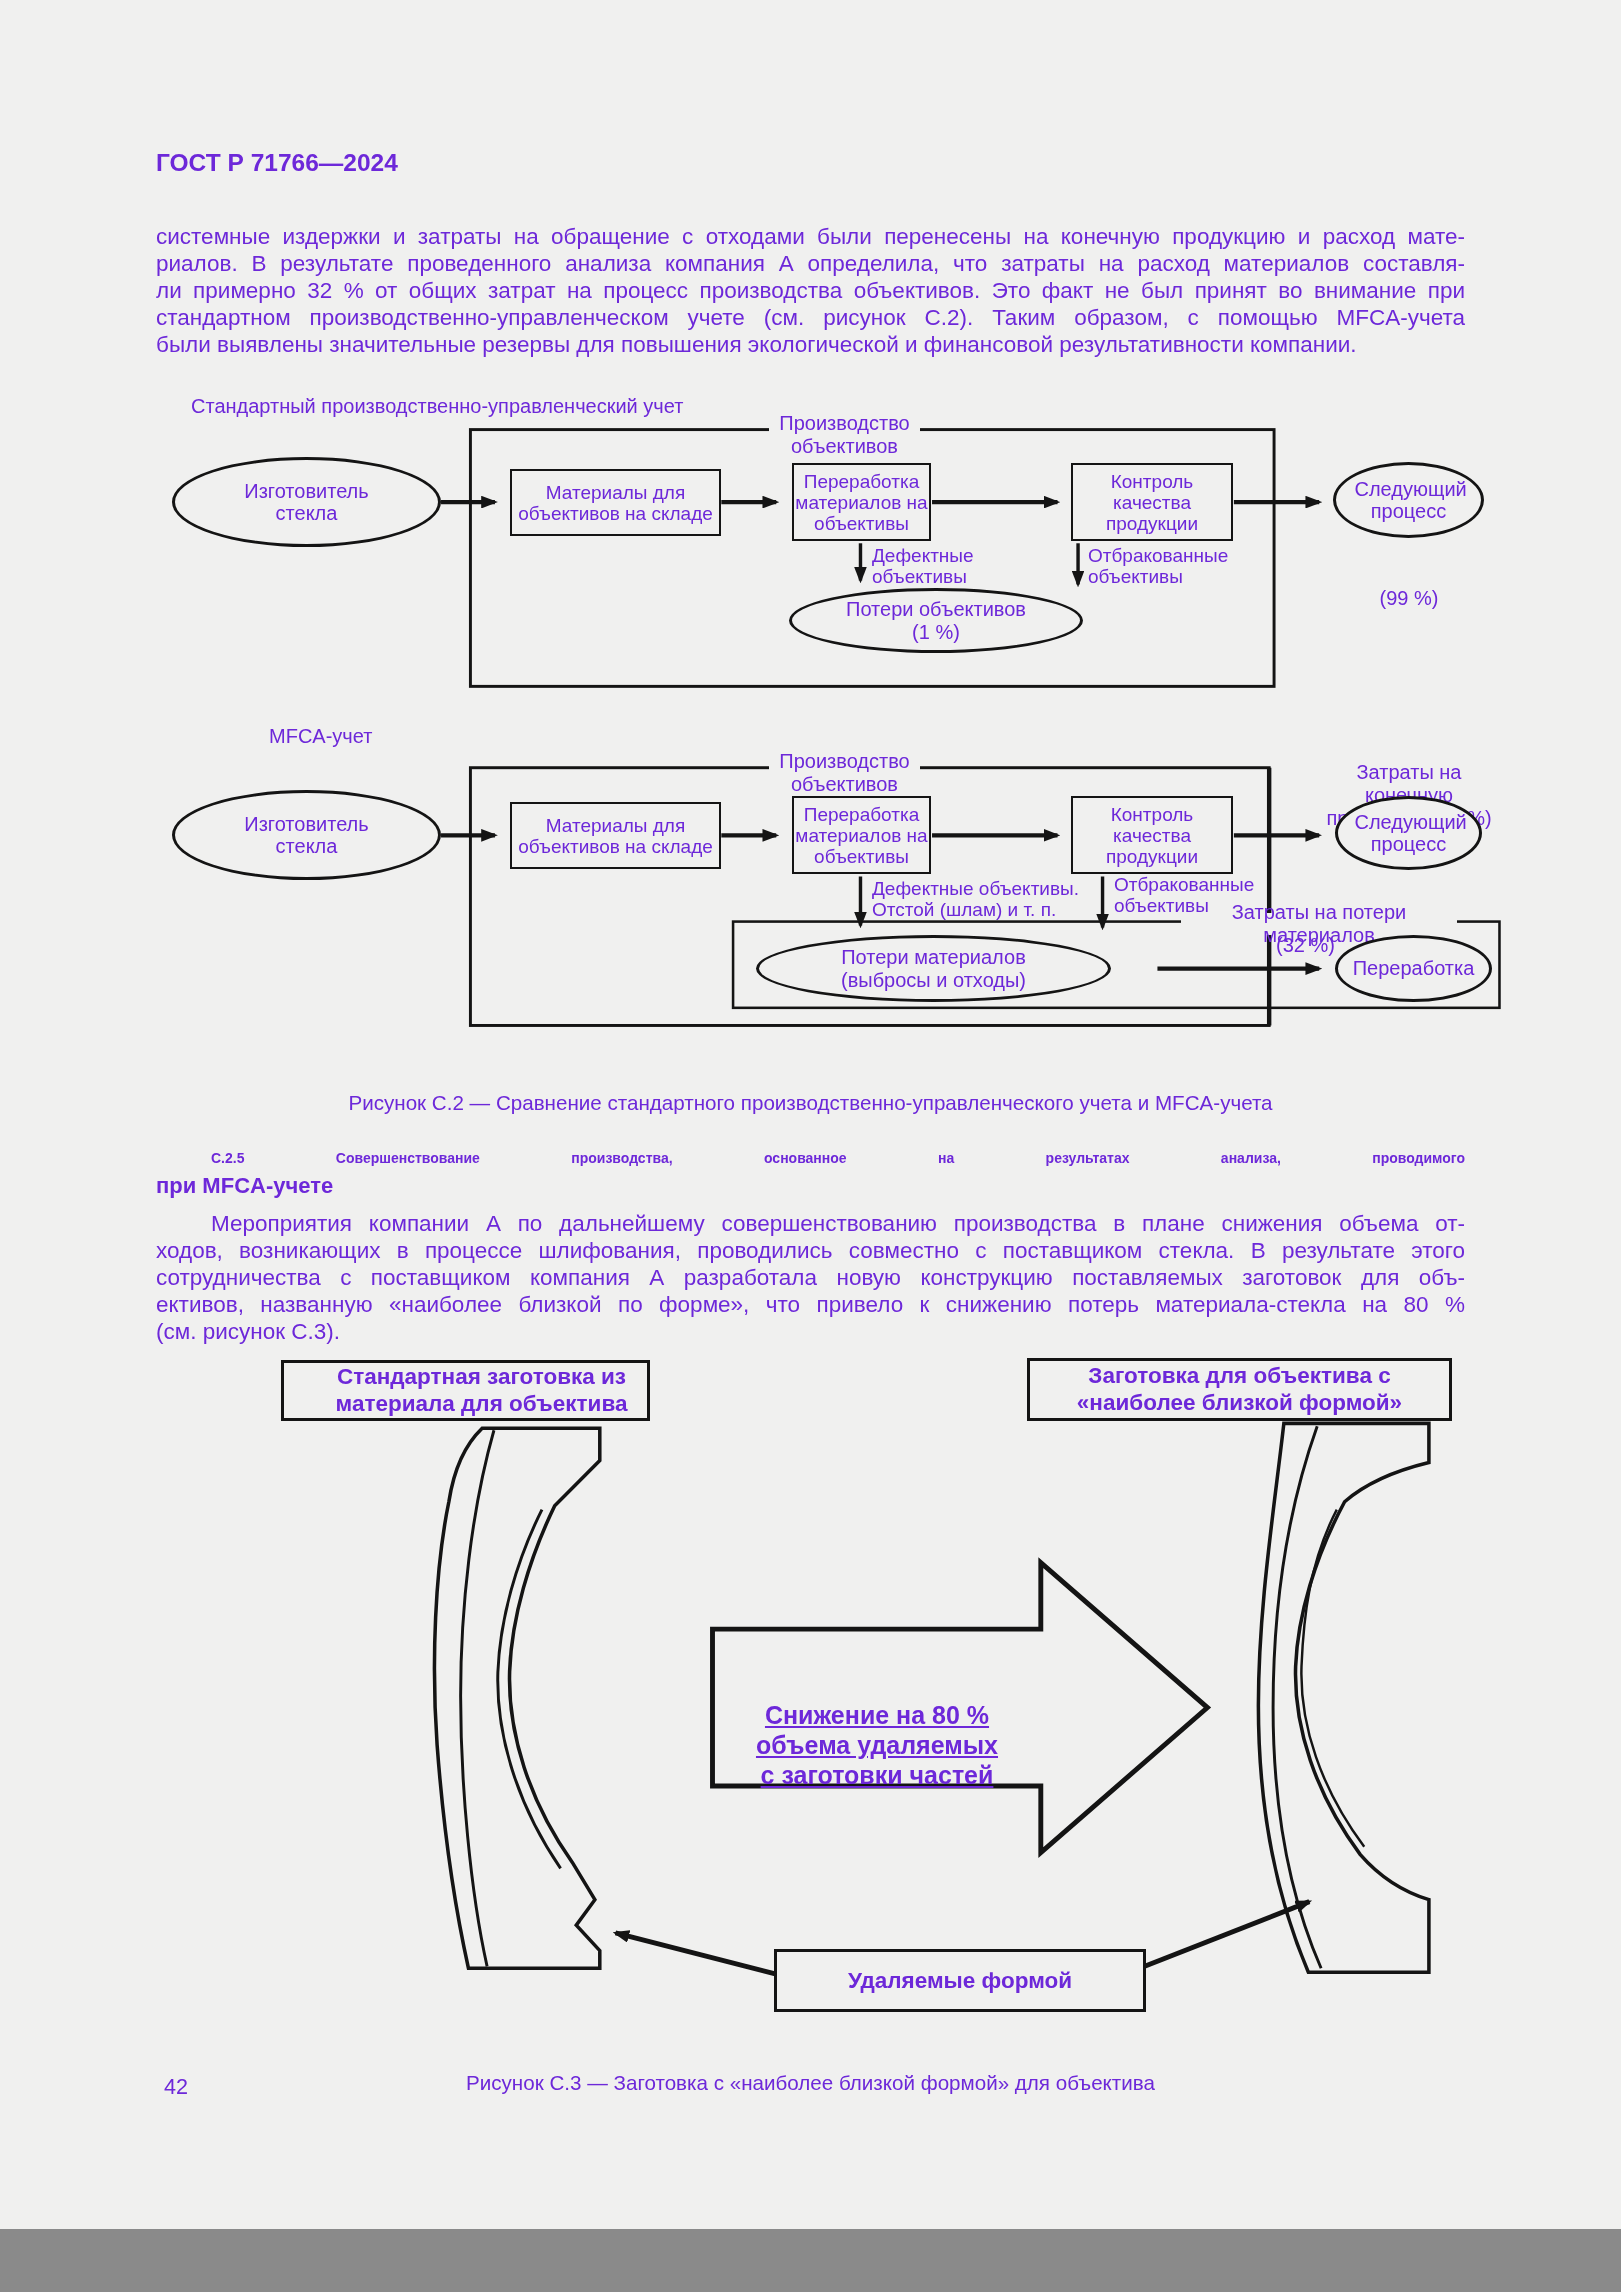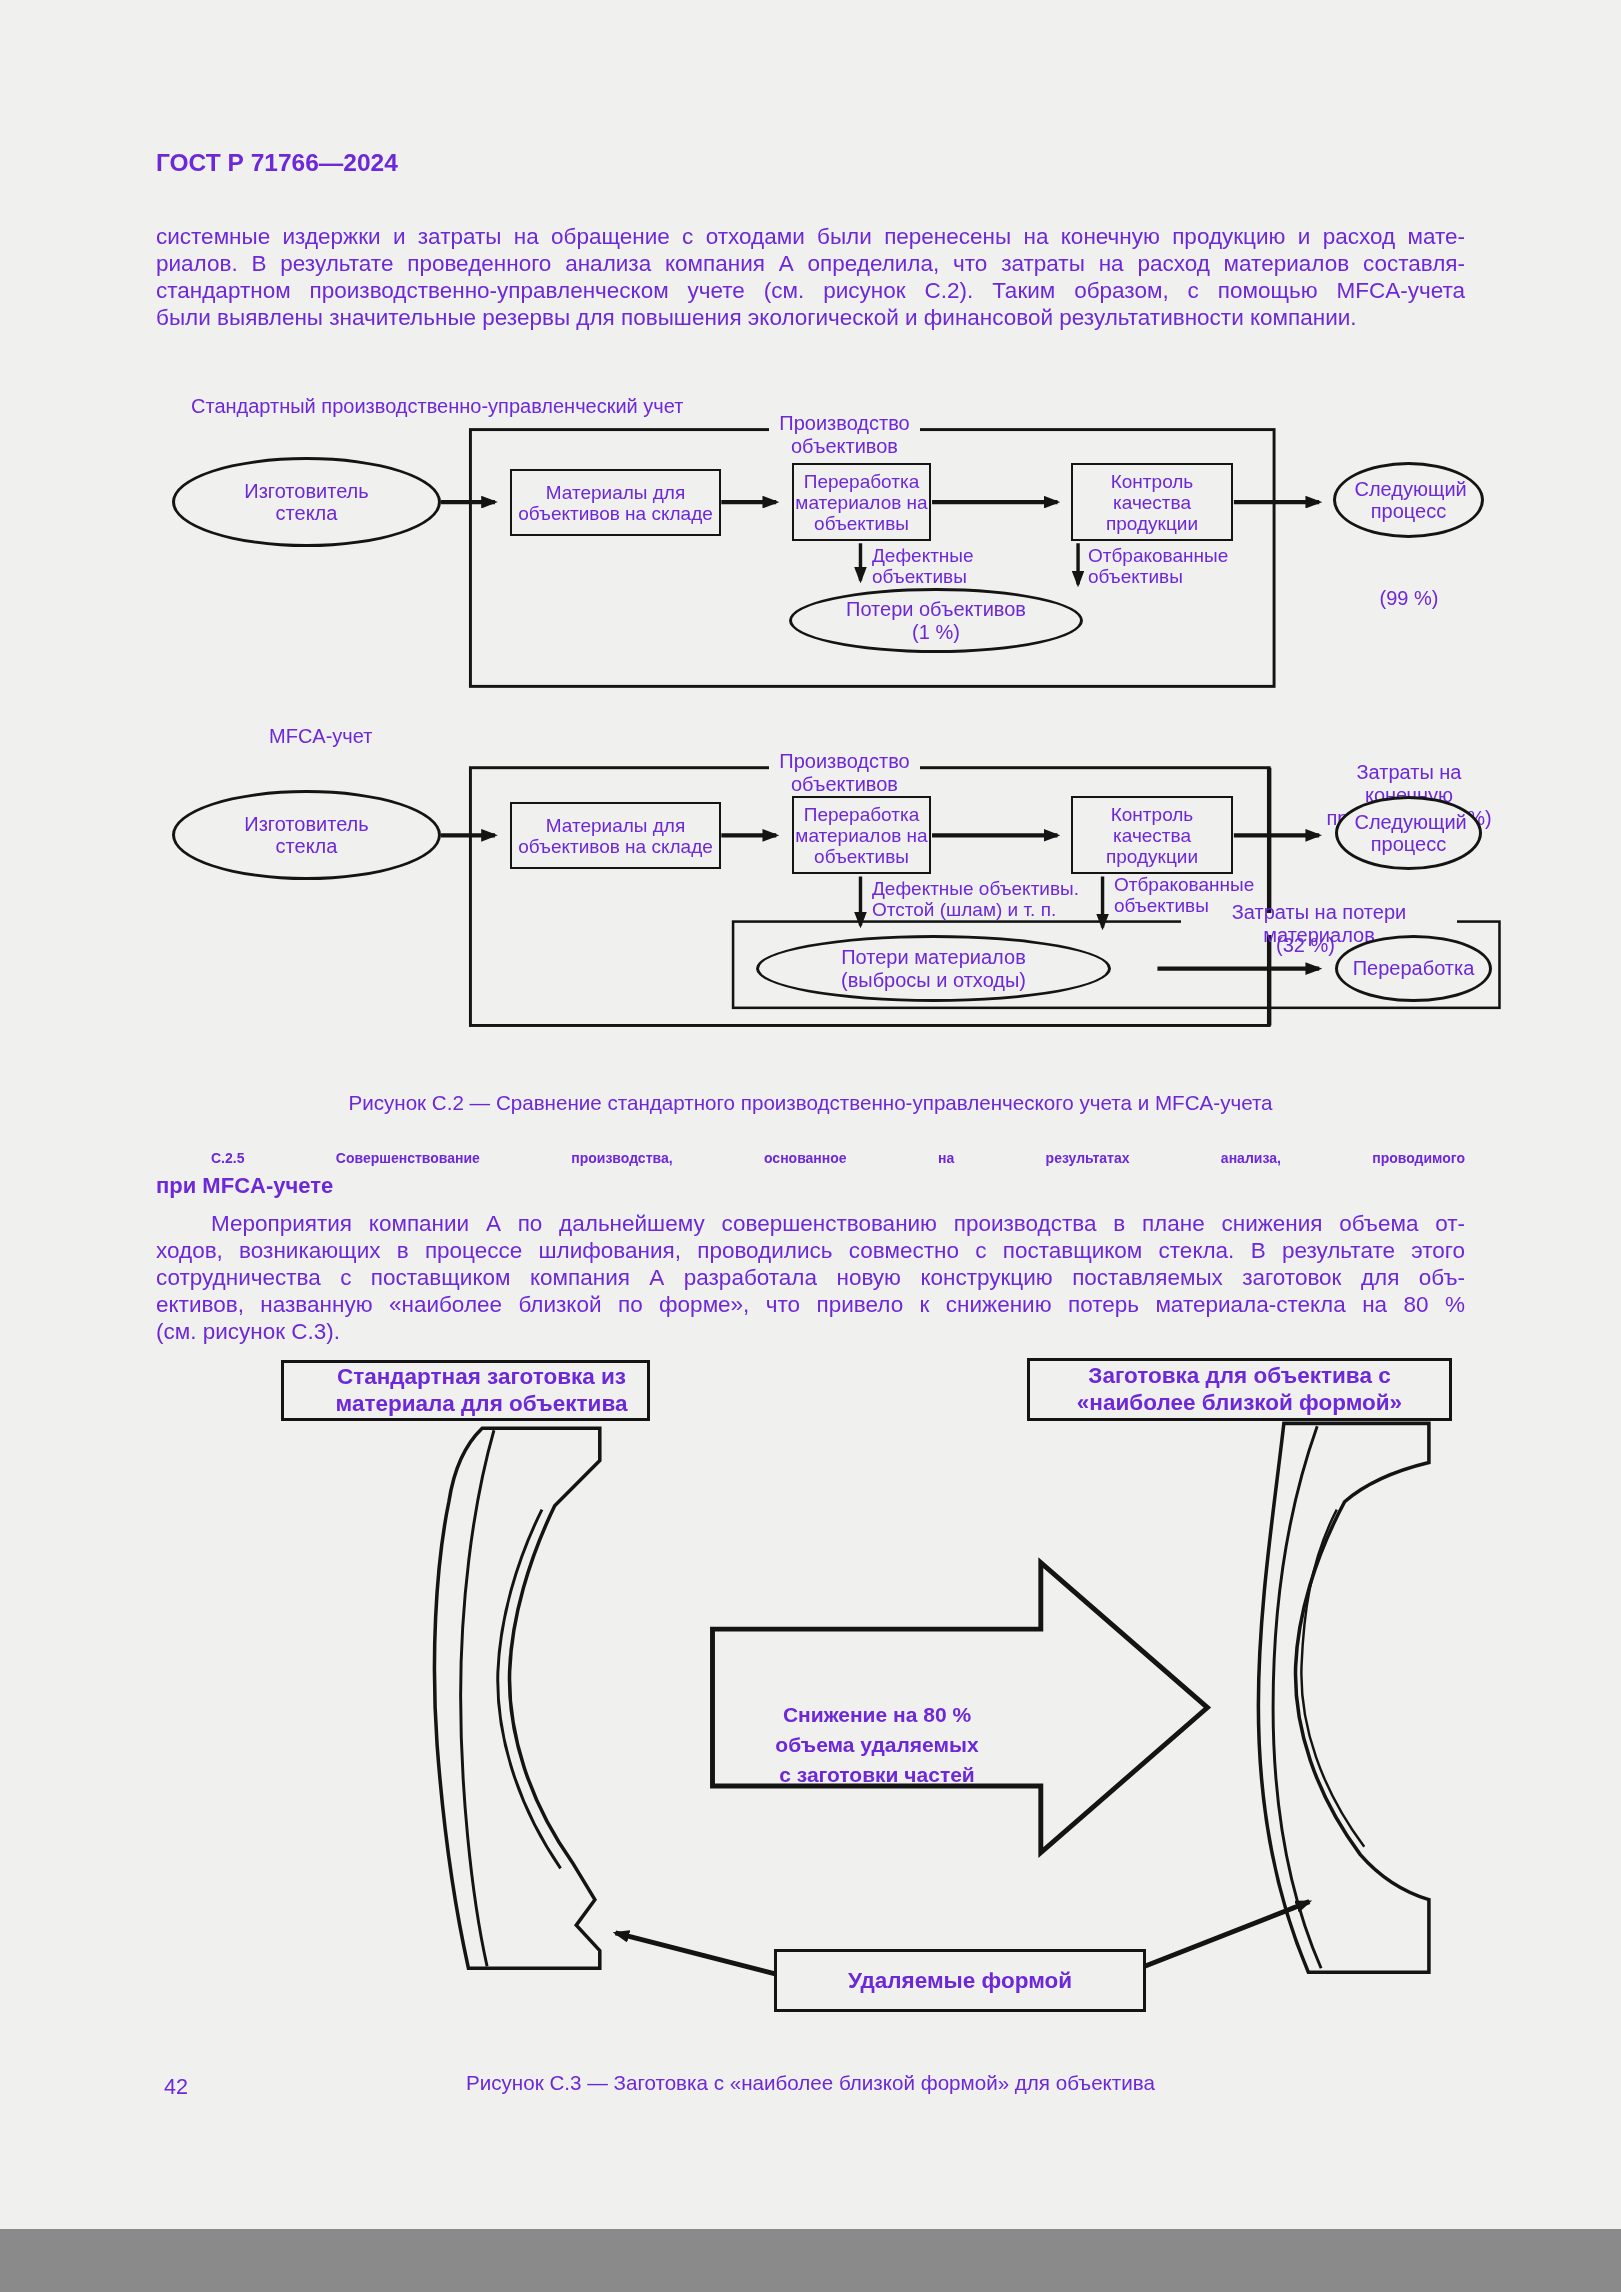--- a/index.html
+++ b/index.html
@@ -98,20 +98,21 @@
       <line x1="792" y1="2014" x2="628" y2="1972" stroke="#141414" stroke-width="5" marker-end="url(#ah)"></line>
       <line x1="1168" y1="2006" x2="1336" y2="1940" stroke="#141414" stroke-width="5" marker-end="url(#ah)"></line>
     </g>
   </svg>
 
   <div class="abs bold" style="left:156px;top:149px;font-size:24.5px;">ГОСТ Р 71766—2024</div>
 
   <div class="abs" style="left:156px;top:223px;">
     <div class="body-line jl">системные издержки и затраты на обращение с отходами были перенесены на конечную продукцию и расход мате-</div>
     <div class="body-line jl">риалов. В результате проведенного анализа компания А определила, что затраты на расход материалов составля-</div>
+    <div class="body-line jl">ли примерно 32 % от общих затрат на процесс производства объективов. Это факт не был принят во внимание при</div>
     <div class="body-line jl">стандартном производственно-управленческом учете (см. рисунок С.2). Таким образом, с помощью MFCA-учета</div>
     <div class="body-line">были выявлены значительные резервы для повышения экологической и финансовой результативности компании.</div>
   </div>
 
   <div class="abs dl" style="left:191px;top:395px;">Стандартный производственно-управленческий учет</div>
 
   <div class="abs gap-label dl" style="left:769px;top:412px;width:151px;height:45px;">
     <div>Производство</div>
     <div>объективов</div>
   </div>
@@ -216,21 +217,21 @@
   </div>
 
   <div class="abs c3-title" style="left:281px;top:1360px;width:369px;height:61px;padding-left:32px;">
     <div style="width:323px;">Стандартная заготовка из материала для объектива</div>
   </div>
 
   <div class="abs c3-title" style="left:1027px;top:1358px;width:425px;height:63px;">
     <div style="width:392px;">Заготовка для объектива с «наиболее близкой формой»</div>
   </div>
 
-  <div class="abs bold center" style="left:725px;top:1660px;width:304px;font-size:21px;line-height:30px;">
+  <div class="abs bold center" style="left:725px;top:1660px;width:304px;font-size:25px;line-height:30px;text-decoration:underline;">
     <div>Снижение на 80 %</div>
     <div>объема удаляемых</div>
     <div>с заготовки частей</div>
   </div>
 
   <div class="abs node-box bold" style="left:774px;top:1949px;width:372px;height:63px;border-width:3.4px;font-size:22.5px;">
     <div>Удаляемые формой</div>
   </div>
 
   <div class="abs caption center" style="left:156px;top:2031px;width:1309px;">Рисунок С.3 — Заготовка с «наиболее близкой формой» для объектива</div>

